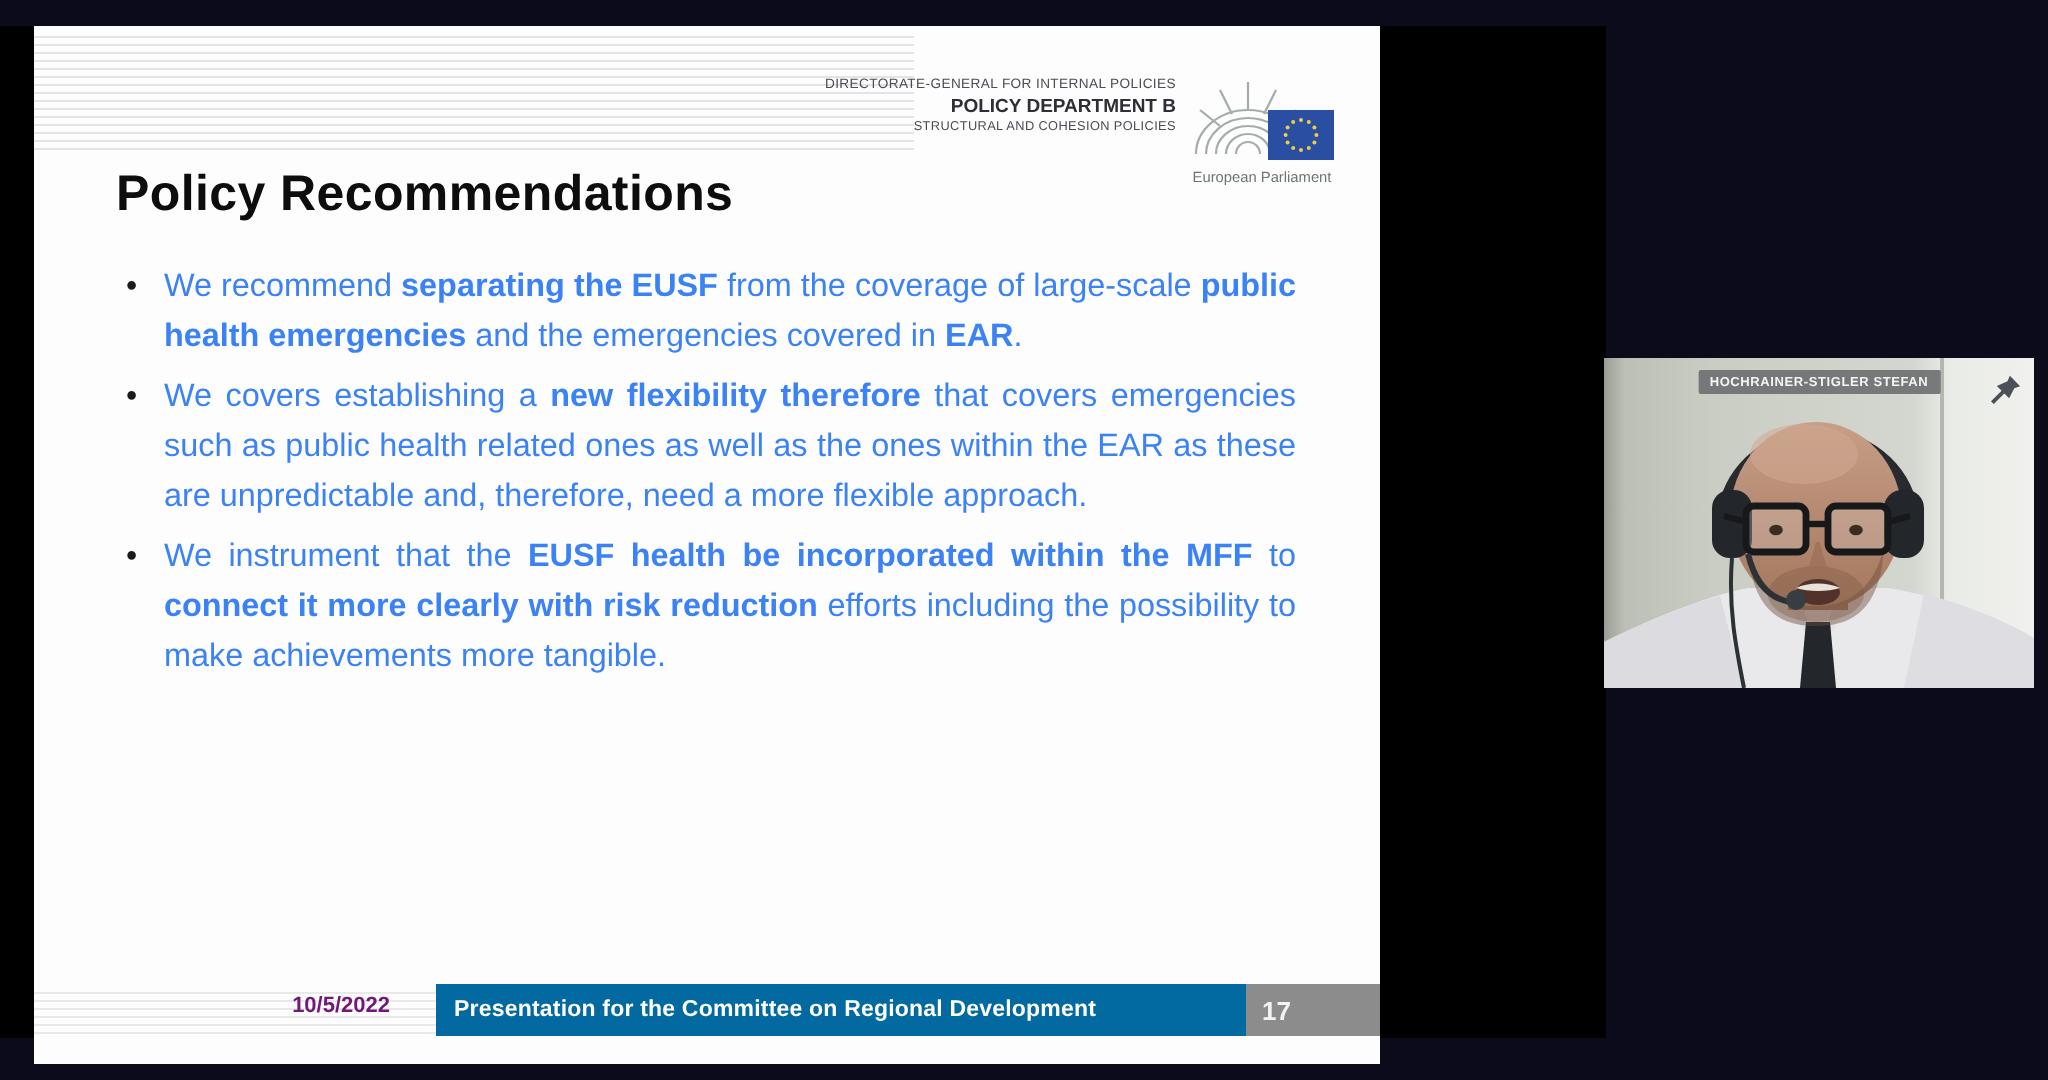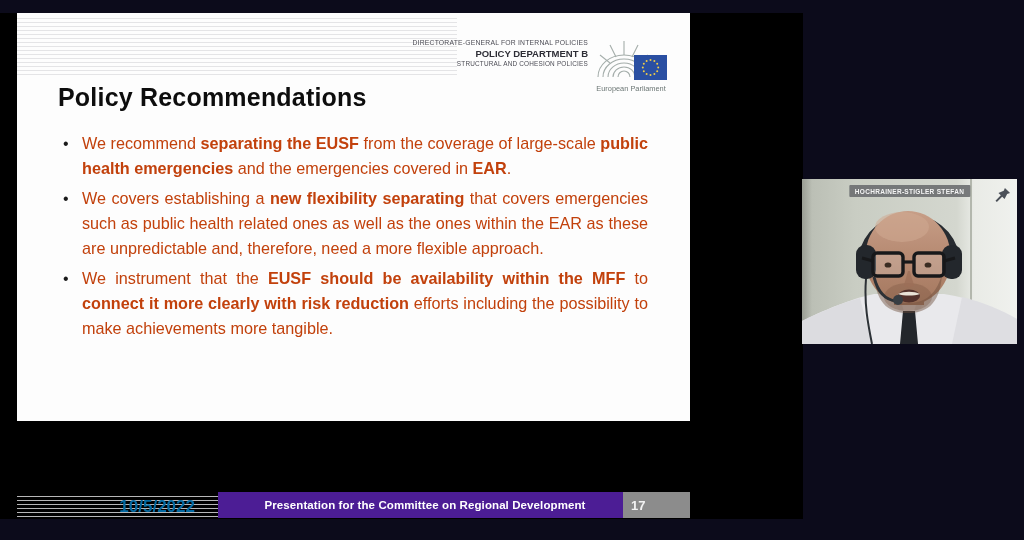--- a/index.html
+++ b/index.html
@@ -5,40 +5,40 @@
   html,body{margin:0;padding:0;background:#0c0b1b;}
   *{box-sizing:border-box;}
   #canvas{
     position:relative;width:1024px;height:540px;overflow:hidden;
     background:#0c0b1b;
     font-family:"Liberation Sans", sans-serif;
   }
   
   #share{position:absolute;left:0;top:13px;width:803px;height:506px;background:#000;}
   
-  #slide{position:absolute;left:17px;top:0;width:673px;height:408px;background:#fdfdfd;}
+  #slide{position:absolute;left:17px;top:0;width:673px;height:519px;background:#fdfdfd;}
   .ruled{position:absolute;background:repeating-linear-gradient(to bottom,rgba(0,0,0,0) 0 3px,#e4e4e6 3px 4px);}
   #ruled-top{left:0;top:2px;width:440px;height:62px;}
   #ruled-bottom{left:0;top:480px;width:201px;height:25px;opacity:.8;}
   
   #hdr{position:absolute;top:26px;right:102px;width:300px;text-align:right;color:#4c4c55;}
   #hdr .h1{font-size:6.8px;letter-spacing:.2px;}
   #hdr .h2{font-size:9.5px;font-weight:bold;color:#2e2e36;margin-top:2px;}
   #hdr .h3{font-size:6.4px;letter-spacing:.2px;margin-top:1px;}
   #logo{position:absolute;top:20px;right:18px;width:82px;height:64px;}
   
   #slide-title{position:absolute;left:41px;top:70px;font-size:25px;font-weight:bold;color:#0d0d0d;letter-spacing:.2px;}
   
   #bullet-list{position:absolute;left:46px;top:118px;width:585px;margin:0;padding:0;list-style:none;}
-  .bullet{position:relative;padding-left:19px;margin:0 0 5px 0;font-size:16.2px;line-height:25px;color:#c2410c;text-align:justify;}
+  .bullet{position:relative;padding-left:19px;margin:0 0 5px 0;font-size:16.2px;line-height:25px;color:#3b82f6;text-align:justify;}
   .bullet::before{content:"\2022";position:absolute;left:0;top:0;font-size:16px;color:#1b1b1b;}
   .bullet .b{font-weight:bold;}
   
   #footer{position:absolute;left:0;top:479px;width:673px;height:26px;}
-  #footer-date{position:absolute;right:495px;top:5px;font-size:17px;font-weight:bold;color:#0369a1;}
+  #footer-date{position:absolute;right:495px;top:5px;font-size:11px;font-weight:bold;color:#701a75;}
   #footer-bar{position:absolute;left:201px;top:0;width:405px;height:26px;display:flex;align-items:center;padding-left:9px;}
   #footer-bar span{color:#fff;font-size:11.5px;font-weight:bold;letter-spacing:.1px;}
   #page-box{position:absolute;left:606px;top:0;width:67px;height:26px;display:flex;align-items:center;padding-left:8px;}
   #page-box span{color:#f3f3f3;font-size:13px;font-weight:bold;text-align:right;}
   
   #webcam{position:absolute;left:802px;top:179px;width:215px;height:165px;background:#c6cabf;overflow:hidden;}
   #portrait{position:absolute;left:0;top:0;}
   #name-badge{
     position:absolute;left:50%;top:6px;transform:translateX(-50%);
     background:rgba(110,112,114,.92);color:#f4f4f4;
@@ -91,27 +91,27 @@
             <circle cx="53.8" cy="30.8" r="1"></circle>
             <circle cx="56.6" cy="28" r="1"></circle>
         </g>
         <text x="41" y="58" text-anchor="middle" font-size="7.4" fill="#6b7674" font-family="Liberation Sans, sans-serif">European Parliament</text>
       </svg>
 
       <div id="slide-title">Policy Recommendations</div>
 
       <ul id="bullet-list">
           <li class="bullet"><span>We recommend </span><span class="b">separating the EUSF</span><span> from the coverage of large-scale </span><span class="b">public health emergencies</span><span> and the emergencies covered in </span><span class="b">EAR</span><span>.</span></li>
-          <li class="bullet"><span>We covers establishing a </span><span class="b">new flexibility separating</span><span> that covers emergencies such as public health related ones as well as the ones within the EAR as these are unpredictable and, therefore, need a more flexible approach.</span></li>
-          <li class="bullet"><span>We instrument that the </span><span class="b">EUSF should be availability within the MFF</span><span> to </span><span class="b">connect it more clearly with risk reduction</span><span> efforts including the possibility to make achievements more tangible.</span></li>
+          <li class="bullet"><span>We covers establishing a </span><span class="b">new flexibility therefore</span><span> that covers emergencies such as public health related ones as well as the ones within the EAR as these are unpredictable and, therefore, need a more flexible approach.</span></li>
+          <li class="bullet"><span>We instrument that the </span><span class="b">EUSF health be incorporated within the MFF</span><span> to </span><span class="b">connect it more clearly with risk reduction</span><span> efforts including the possibility to make achievements more tangible.</span></li>
         </ul>
 
       <div id="footer">
         <span id="footer-date">10/5/2022</span>
-        <div id="footer-bar" style="background: #4c1d95; justify-content: center;">
+        <div id="footer-bar" style="background: #0369a1;">
           <span>Presentation for the Committee on Regional Development</span>
         </div>
         <div id="page-box" style="background: rgb(140, 140, 140);">
           <span>17</span>
         </div>
       </div>
     </div>
   </div>
 
   <div id="webcam">

